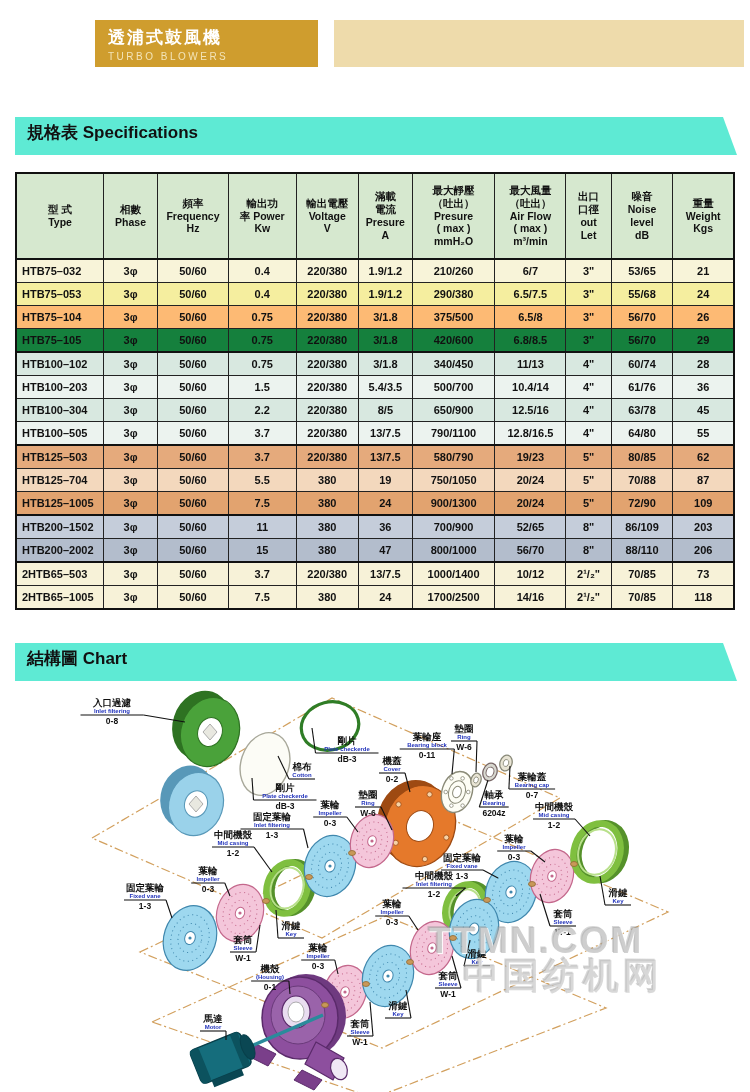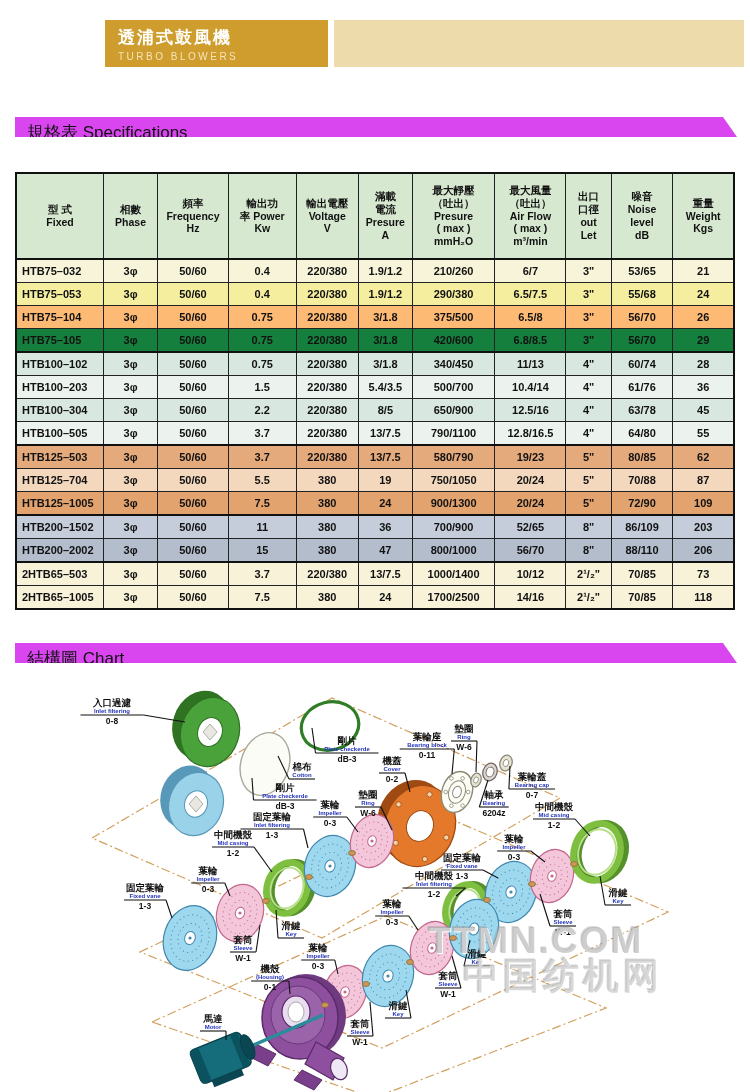--- a/index.html
+++ b/index.html
@@ -2,30 +2,30 @@
 <html><head>
 <meta charset="utf-8">
 <style>
   html,body{margin:0;padding:0;}
   body{
     width:750px;height:1092px;position:relative;background:#ffffff;
     font-family:"Liberation Sans",sans-serif;overflow:hidden;
   }
   
   .brand-box{
-    position:absolute;left:105px;top:20px;width:223px;height:47px;
+    position:absolute;left:95px;top:20px;width:223px;height:47px;
     background:#cf9d2e;color:#fff;box-sizing:border-box;padding:6px 0 0 13px;
   }
   .brand-zh{font-size:17px;font-weight:bold;letter-spacing:2px;}
   .brand-en{font-size:10px;color:#f3e4b8;letter-spacing:2.5px;margin-top:2px;}
   .brand-strip{position:absolute;left:334px;top:20px;right:6px;height:47px;background:#eedbab;}
   
   .section-bar{
-    position:absolute;left:15px;width:722px;height:20px;background:#d946ef;color:#111;
-    font-size:17px;font-weight:normal;line-height:31px;padding-left:12px;box-sizing:border-box;
+    position:absolute;left:15px;width:722px;height:38px;background:#5eead4;color:#111;
+    font-size:17px;font-weight:bold;line-height:31px;padding-left:12px;box-sizing:border-box;
     clip-path:polygon(0 0,calc(100% - 14px) 0,100% 100%,0 100%);
   }
   #bar-specs{top:117px;}
   #bar-chart{top:643px;}
   
   .spec-table{
     position:absolute;left:15px;top:172px;width:720px;
     border-collapse:collapse;table-layout:fixed;border:2px solid #111;
   }
   .spec-table th{
@@ -82,21 +82,21 @@
       <col style="width: 7.5%;">
       <col style="width: 11.5%;">
       <col style="width: 9.9%;">
       <col style="width: 6.3%;">
       <col style="width: 8.6%;">
       <col style="width: 8.5%;">
     </colgroup>
     <thead>
       <tr>
         <th>型 式
-Fixed</th>
+Type</th>
         <th>相數
 Phase</th>
         <th>頻率
 Frequency
 Hz</th>
         <th>輸出功
 率 Power
 Kw</th>
         <th>輸出電壓
 Voltage

